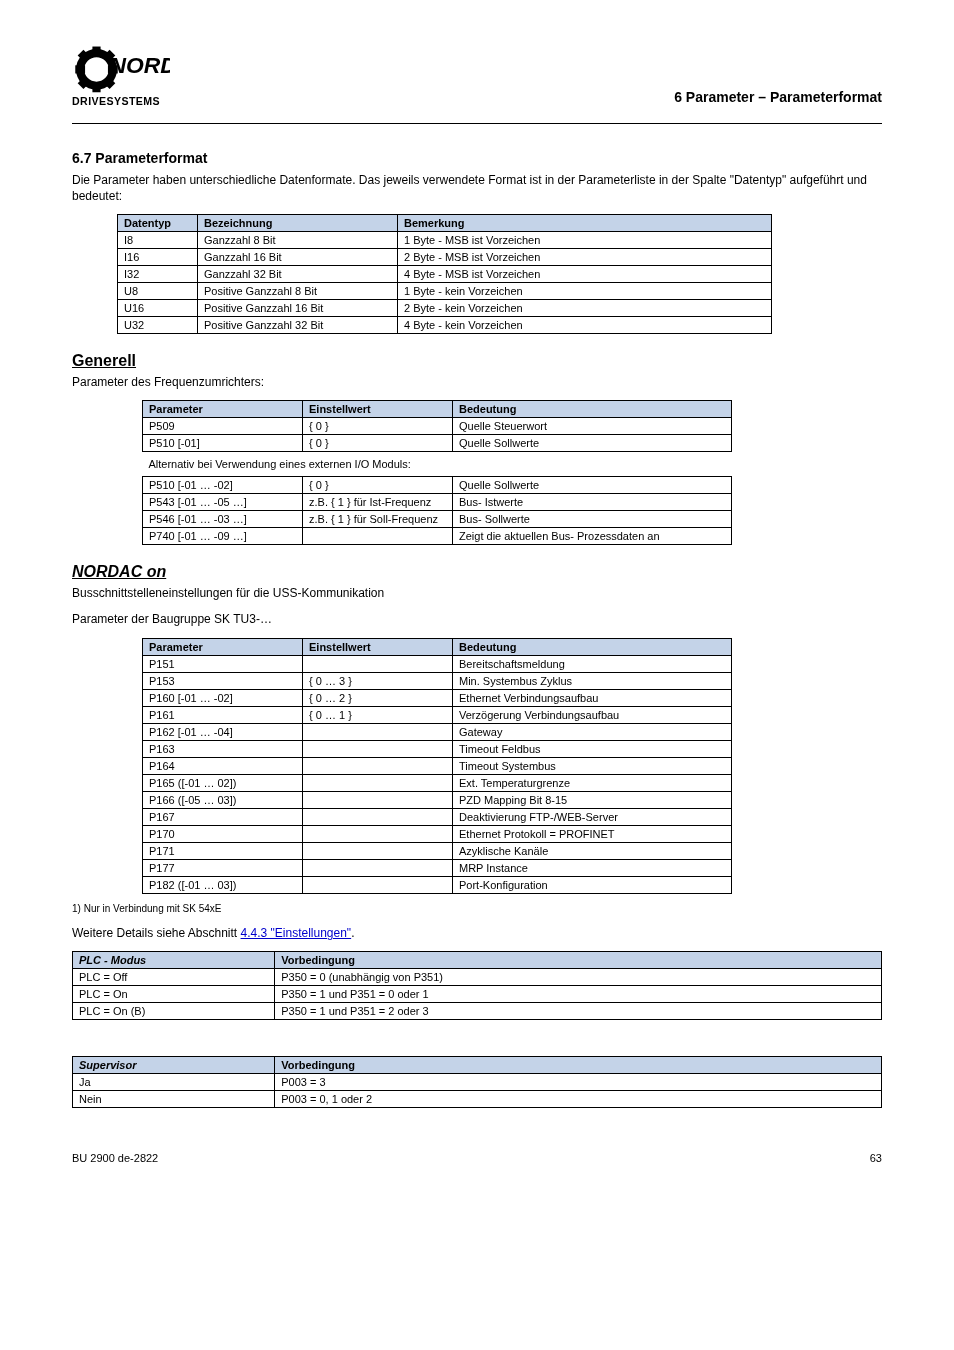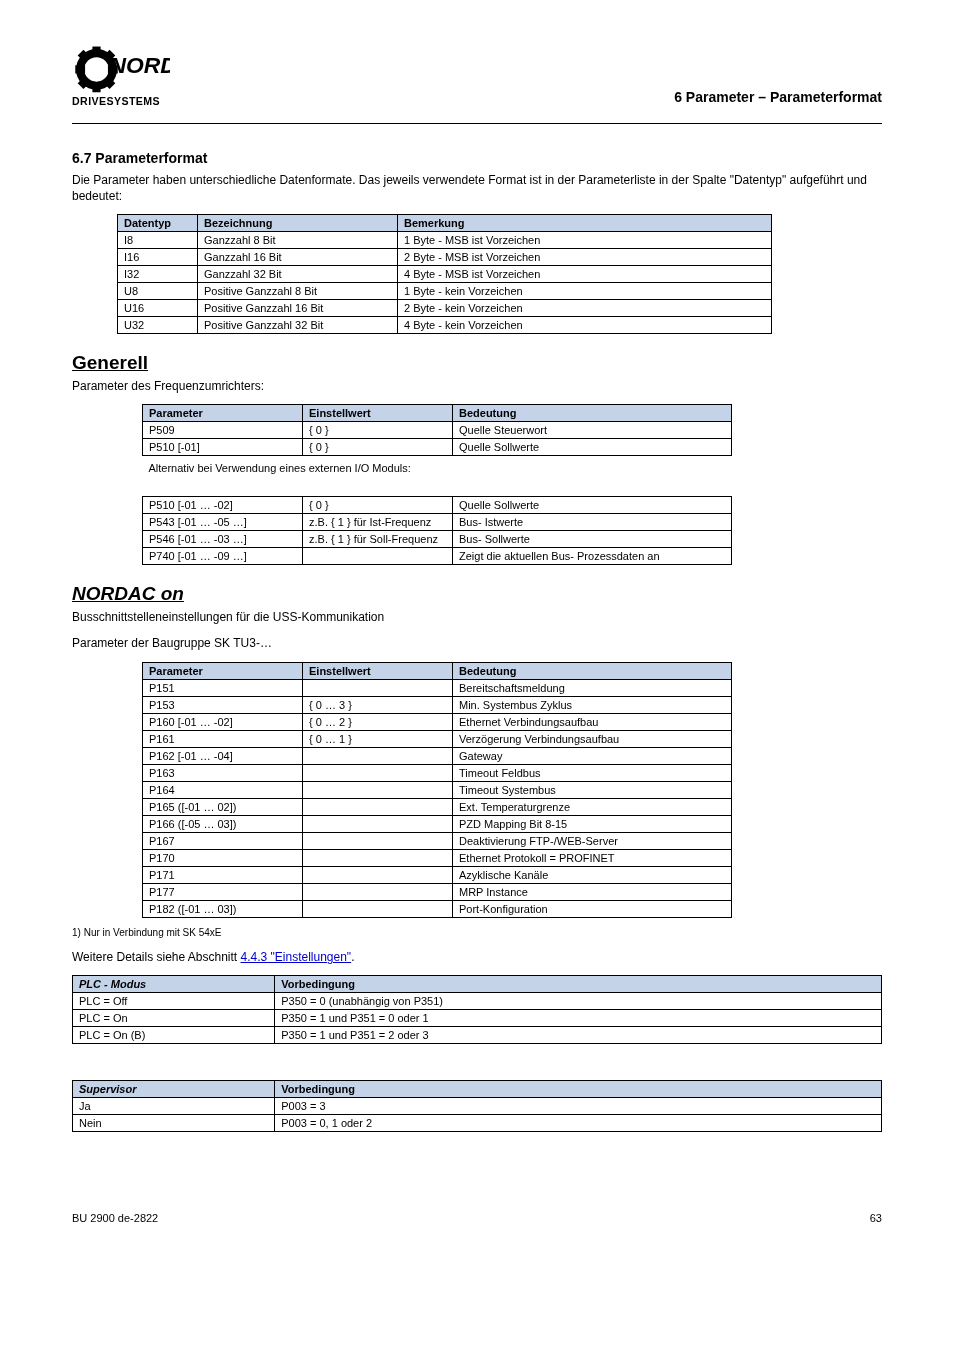--- a/index.html
+++ b/index.html
@@ -11,30 +11,30 @@
     padding: 0;
     background: #fff;
     width: 954px;
   }
   .page { padding: 40px 72px 20px 72px; }
   .header { display: flex; align-items: flex-end; position: relative; margin-bottom: 14px; }
   .logo { width: 98px; }
   .header-right { font-size: 14px; font-weight: bold; text-align: right; position: absolute; right: 0; bottom: 4px; }
   .hr-top { border: 0; border-top: 1.5px solid #000; margin: 0; }
   .section-heading { font-size: 14px; font-weight: bold; margin: 26px 0 6px 0; }
-  .sub-heading { font-size: 19px; font-weight: bold; margin: 18px 0 4px 0; }
+  .sub-heading { font-size: 16px; font-weight: bold; margin: 18px 0 4px 0; }
   .para { font-size: 12px; margin: 4px 0 10px 0; line-height: 1.35; }
   .indent { margin-left: 45px; }
   table.data { border-collapse: collapse; background: #fff; font-size: 11px; border-radius: 28px; }
   table.data th, table.data td { border: 1px solid #000; padding: 2px 6px; text-align: left; height: 16px; }
   table.data th { background: #c4d3e8; font-weight: bold; }
   .underline { text-decoration: underline; }
   .row2 { display: flex; gap: 36px; margin-top: 6px; flex-direction: column; }
   .row2 table { width: 100%; }
-  .footer { margin-top: 80px; display: flex; justify-content: space-between; font-size: 11px; }
+  .footer { margin-top: 44px; display: flex; justify-content: space-between; font-size: 11px; }
   a.link { color: #0000cc; text-decoration: underline; }
 </style>
 </head>
 <body>
 
 <div class="page">
   <div class="header">
     <svg class="logo" viewBox="0 0 120 84">
       <g fill="#000">
         <circle cx="30" cy="36" r="20" fill="none" stroke="#000" stroke-width="10"></circle>
@@ -120,21 +120,21 @@
             <td>P509</td>
             <td>{ 0 }</td>
             <td>Quelle Steuerwort</td>
           </tr>
       <tr>
             <td>P510 [-01]</td>
             <td>{ 0 }</td>
             <td>Quelle Sollwerte</td>
           </tr>
       <tr>
-            <td colspan="3" style="border-left:0;border-right:0;padding-top:6px;padding-bottom:22px">Alternativ bei Verwendung eines externen I/O Moduls:</td>
+            <td colspan="3" style="border-left:0;border-right:0;padding-top:6px;padding-bottom:6px">Alternativ bei Verwendung eines externen I/O Moduls:</td>
           </tr>
       <tr>
             <td>P510 [-01 … -02]</td>
             <td>{ 0 }</td>
             <td>Quelle Sollwerte</td>
           </tr>
       <tr>
             <td>P543 [-01 … -05 …]</td>
             <td>z.B. { 1 } für Ist-Frequenz</td>
             <td>Bus- Istwerte</td>

